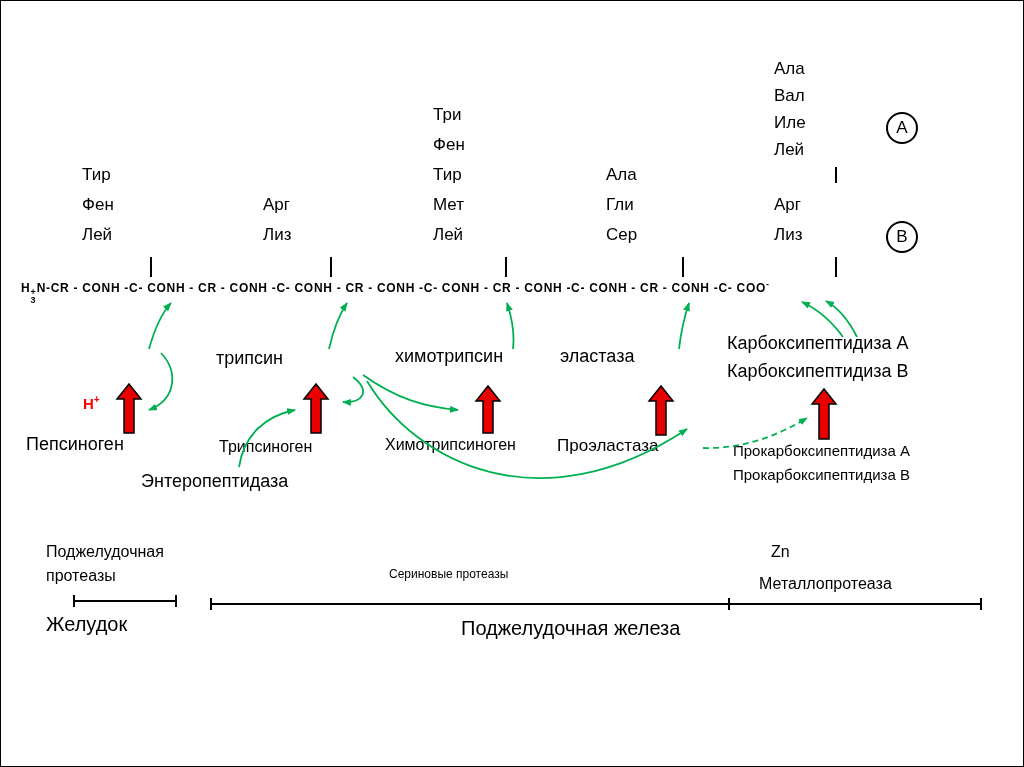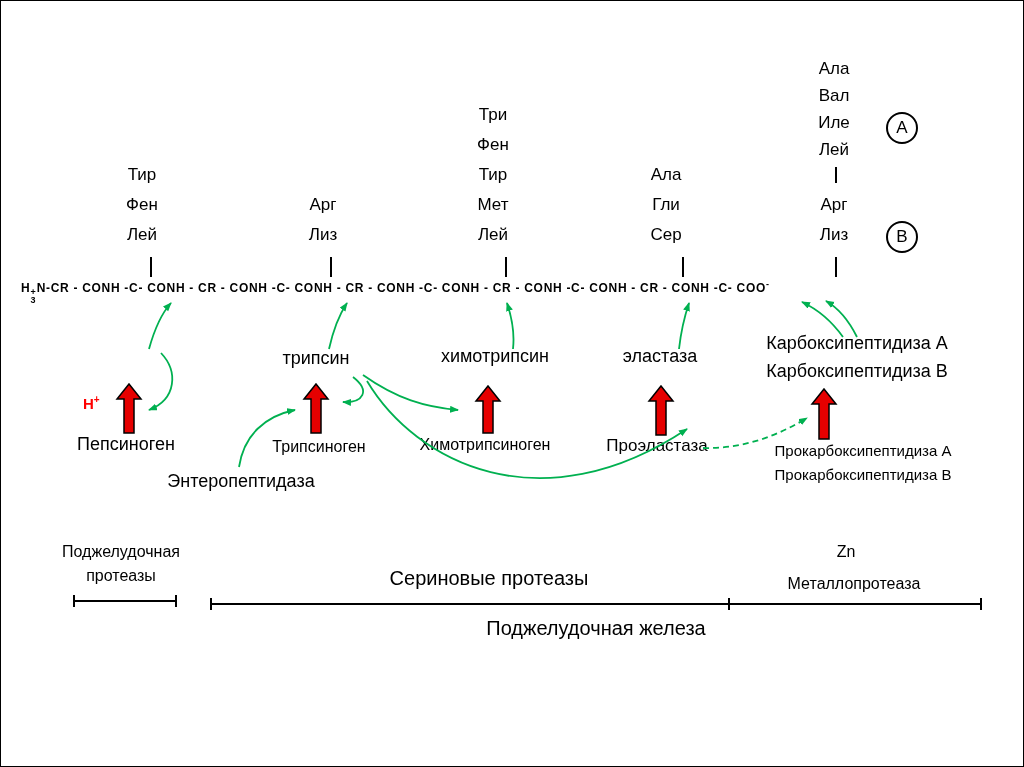--- a/index.html
+++ b/index.html
@@ -1,19 +1,19 @@
 <!DOCTYPE html>
 <html><head>
 <meta charset="utf-8">
 <style>
   *{margin:0;padding:0;box-sizing:border-box}
   html,body{background:#fff}
   #stage{position:relative;width:1024px;height:767px;background:#fff;border:1px solid #000;
          font-family:"Liberation Sans","DejaVu Sans",sans-serif;color:#000;overflow:hidden}
-  .lab{position:absolute;text-align:center;white-space:nowrap}
+  .lab{position:absolute;text-align:left;white-space:nowrap}
   .rescol div{height:30px}
   .chain{position:absolute;font-weight:bold;font-size:12px;letter-spacing:.7px;white-space:nowrap}
   .chargestack{display:inline-flex;flex-direction:column;align-items:center;font-size:9px;
                line-height:8px;font-weight:bold;vertical-align:-3px;letter-spacing:0;margin-right:1px}
   .termsup{font-size:9px;vertical-align:5px;letter-spacing:0}
   .circle{position:absolute;width:32px;height:32px;border:2px solid #000;border-radius:50%;
           text-align:center;line-height:28px;font-size:17px}
   .redtxt{color:#f00;font-weight:bold;font-size:15px}
   .redtxt sup{font-size:10px}
   svg.overlay{position:absolute;left:0;top:0;width:1024px;height:767px;pointer-events:none}
@@ -81,23 +81,24 @@
   <div class="lab" style="left:218px;top:437px;width:200px;font-size:16px">Трипсиноген</div>
   <div class="lab" style="left:384px;top:435px;width:200px;font-size:16px">Химотрипсиноген</div>
   <div class="lab" style="left:556px;top:435px;width:200px;font-size:17px">Проэластаза</div>
   <div class="lab" style="left:732px;top:441px;width:260px;font-size:15px">Прокарбоксипептидиза А</div>
   <div class="lab" style="left:140px;top:470px;width:200px;font-size:18px">Энтеропептидаза</div>
 
   <div class="lab" style="left:732px;top:465px;width:260px;font-size:15px">Прокарбоксипептидиза В</div>
 
   <div class="lab" style="left:45px;top:542px;width:150px;font-size:16px">Поджелудочная</div>
   <div class="lab" style="left:45px;top:566px;width:150px;font-size:16px">протеазы</div>
-  <div class="lab" style="left:388px;top:566px;width:200px;font-size:20px">Сериновые протеазы</div>
+  <div class="lab" style="left:388px;top:566px;width:200px;font-size:12px">Сериновые протеазы</div>
   <div class="lab" style="left:770px;top:542px;width:150px;font-size:16px">Zn</div>
   <div class="lab" style="left:758px;top:574px;width:190px;font-size:16px">Металлопротеаза</div>
+  <div class="lab" style="left:45px;top:612px;width:150px;font-size:20px">Желудок</div>
   <div class="lab" style="left:460px;top:616px;width:270px;font-size:20px">Поджелудочная железа</div>
 
   <svg class="overlay" viewBox="0 0 1024 767" xmlns="http://www.w3.org/2000/svg">
     <defs>
       <marker id="gh" markerWidth="10" markerHeight="8" refX="8" refY="3.5" orient="auto" markerUnits="userSpaceOnUse">
         <path d="M0,0 L9,3.5 L0,7 Z" fill="#00b050"></path>
       </marker>
     </defs>
 
     <line class="kline" x1="150" y1="256" x2="150" y2="276"></line>

